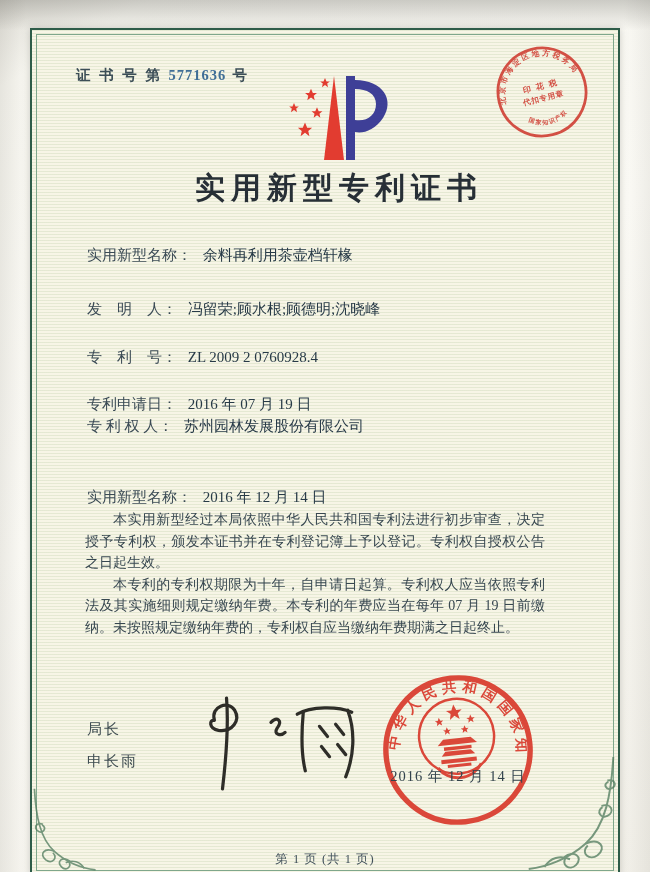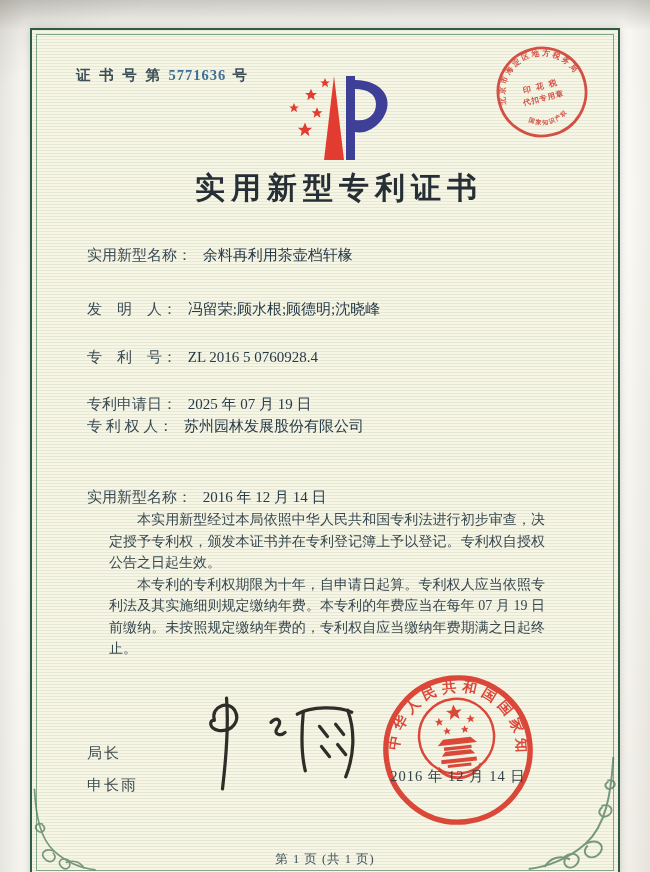--- a/index.html
+++ b/index.html
@@ -45,22 +45,22 @@
     text-align:center; font-size:30px; font-weight:bold;
     letter-spacing:6px; color:#272f36;padding-left:28px;
   }
   .field { position:absolute; left:55px; font-size:15px; color:#2e4250; white-space:nowrap; }
   .field .lab { color:#3a4a55; }
   .field .val { margin-left:7px; color:#273a47; }
   .paras {
     position:absolute; left:53px; top:479px; width:460px;
     font-size:14px; line-height:21.5px; text-align:justify; color:#374750;
   }
-  .paras p { text-indent:2em;margin-left:24px; }
-  .officials { position:absolute; left:55px; top:690px; font-size:15px; color:#3d4b50;margin-top:24px; }
+  .paras p { text-indent:2em; }
+  .officials { position:absolute; left:55px; top:690px; font-size:15px; color:#3d4b50; }
   .officials div { margin-bottom:13px; letter-spacing:2px; }
   .signature { position:absolute; left:152px; top:662px; width:182px; height:101px; }
   .bigseal {
     position:absolute; left:347px; top:641px; width:158px; height:158px;
     transform:rotate(-6deg); opacity:.92;
   }
   .sealdate {
     position:absolute; left:340px; top:737px; width:172px;
     text-align:center; font-size:14.5px; color:#33434d; letter-spacing:1px;
   }
@@ -118,25 +118,25 @@
     <div class="field" style="top:216px">
       <span class="lab">实用新型名称：</span>
       <span class="val">余料再利用茶壶档轩椽</span>
     </div>
     <div class="field" style="top:270px">
       <span class="lab">发　明　人：</span>
       <span class="val">冯留荣;顾水根;顾德明;沈晓峰</span>
     </div>
     <div class="field" style="top:318px">
       <span class="lab">专　利　号：</span>
-      <span class="val">ZL 2016 5 0760928.4</span>
+      <span class="val">ZL 2009 2 0760928.4</span>
     </div>
     <div class="field" style="top:365px">
       <span class="lab">专利申请日：</span>
-      <span class="val">2025 年 07 月 19 日</span>
+      <span class="val">2016 年 07 月 19 日</span>
     </div>
     <div class="field" style="top:387px">
       <span class="lab">专 利 权 人：</span>
       <span class="val">苏州园林发展股份有限公司</span>
     </div>
     <div class="field" style="top:458px">
       <span class="lab">实用新型名称：</span>
       <span class="val">2016 年 12 月 14 日</span>
     </div>
 

